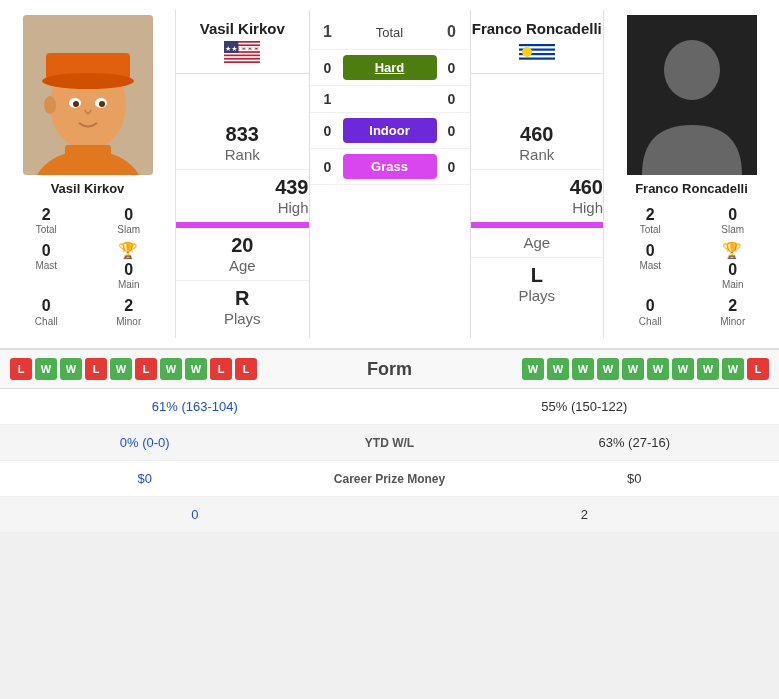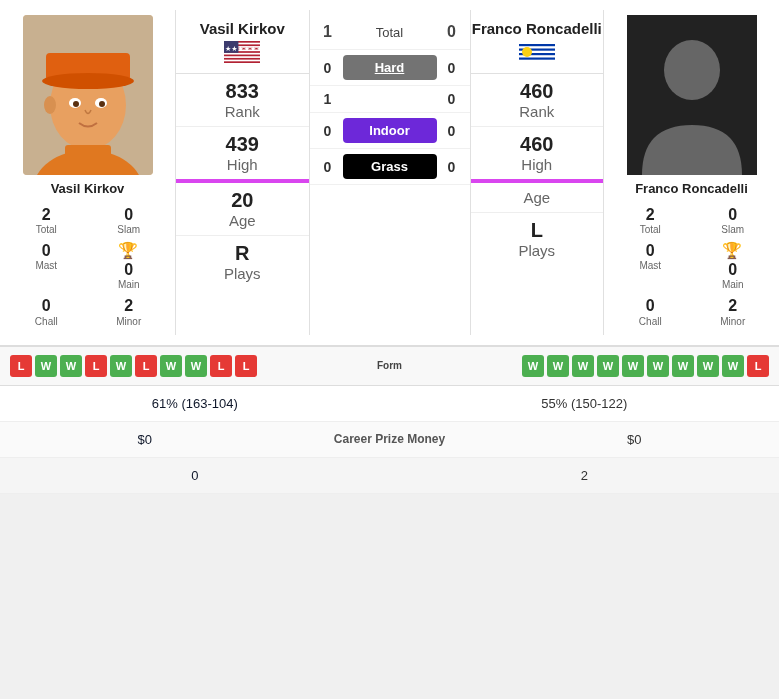--- a/index.html
+++ b/index.html
@@ -87,35 +87,36 @@
       flex-direction: column;
       align-items: center;
       padding: 5px 0;
       min-width: 130px;
     }
     .rank-block {
       text-align: center;
       padding: 6px 0;
       width: 100%;
       border-bottom: 1px solid #eee;
+      margin-top: 43px;
     }
     .rank-number {
       font-size: 20px;
       font-weight: bold;
       color: #222;
     }
     .rank-label {
       font-size: 15px;
       color: #666;
     }
     .high-block {
-      text-align: center;
+      text-align: right;
       padding: 6px 0;
       width: 100%;
-      border-bottom: 4px solid #d946ef;
+      border-bottom: 6px solid #d946ef;
     }
     .age-block {
       text-align: center;
       padding: 6px 0;
       width: 100%;
       border-bottom: 1px solid #eee;
     }
     .plays-block {
       text-align: center;
       padding: 6px 0;
@@ -149,24 +150,24 @@
     .court-btn {
       flex: 1;
       text-align: center;
       color: #fff;
       font-size: 13px;
       font-weight: bold;
       padding: 5px 0;
       border-radius: 4px;
       margin: 0 5px;
     }
-    .court-btn.hard { background: #737373; text-decoration: underline; }
+    .court-btn.hard { background: #4d7c0f; text-decoration: underline; }
     .court-btn.clay { background: #e8922a; }
     .court-btn.indoor { background: #6d28d9; }
-    .court-btn.grass { background: #000000; }
+    .court-btn.grass { background: #d946ef; }
 
     .total-row {
       display: flex;
       align-items: center;
       justify-content: space-between;
       width: 100%;
       padding: 8px 8px;
       border-bottom: 1px solid #f0f0f0;
       font-size: 13px;
       color: #444;
@@ -200,21 +201,21 @@
       align-items: center;
     }
     .form-badges {
       display: flex;
       gap: 3px;
       flex: 1;
     }
     .form-label-center {
       width: 160px;
       text-align: center;
-      font-size: 10px;
+      font-size: 18px;
       color: #444;
       font-weight: bold;
     }
     .badge {
       width: 22px;
       height: 22px;
       border-radius: 3px;
       color: #fff;
       font-size: 11px;
       font-weight: bold;
@@ -235,21 +236,21 @@
       border-bottom: 1px solid #eee;
       padding: 10px 0;
     }
     .stats-row:nth-child(even) {
       background: #fafafa;
     }
     .stats-left-val {
       flex: 1;
       text-align: center;
       font-size: 13px;
-      color: #0f172a;
+      color: #1d4ed8;
     }
     .stats-center-label {
       width: 200px;
       text-align: center;
       font-size: 12px;
       font-weight: bold;
       color: #555;
     }
     .stats-right-val {
       flex: 1;
@@ -567,20 +568,25 @@
       </div>
   </div>
 
   <div class="stats-table">
 
     <div class="stats-row">
       <div class="stats-left-val">61% (163-104)</div>
       <div class="stats-right-val">55% (150-122)</div>
     </div>
 
+    <div class="stats-row" style="background:#f5f5f5;">
+      <div class="stats-left-val">0% (0-0)</div>
+      <div class="stats-center-label">YTD W/L</div>
+      <div class="stats-right-val">63% (27-16)</div>
+    </div>
 
     <div class="stats-row">
       <div class="stats-left-val">$0</div>
       <div class="stats-center-label">Career Prize Money</div>
       <div class="stats-right-val">$0</div>
     </div>
 
     <div class="stats-row" style="background:#f5f5f5;">
       <div class="stats-left-val">0</div>
       <div class="stats-right-val">2</div>

